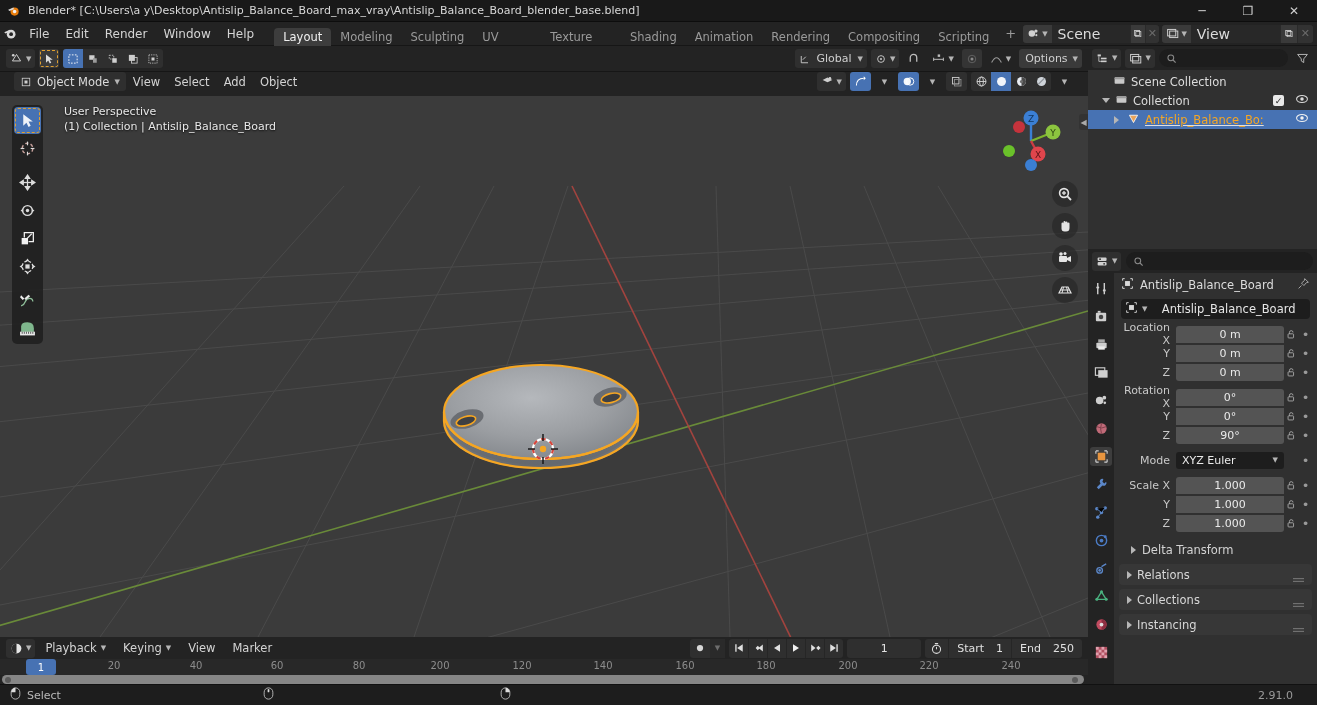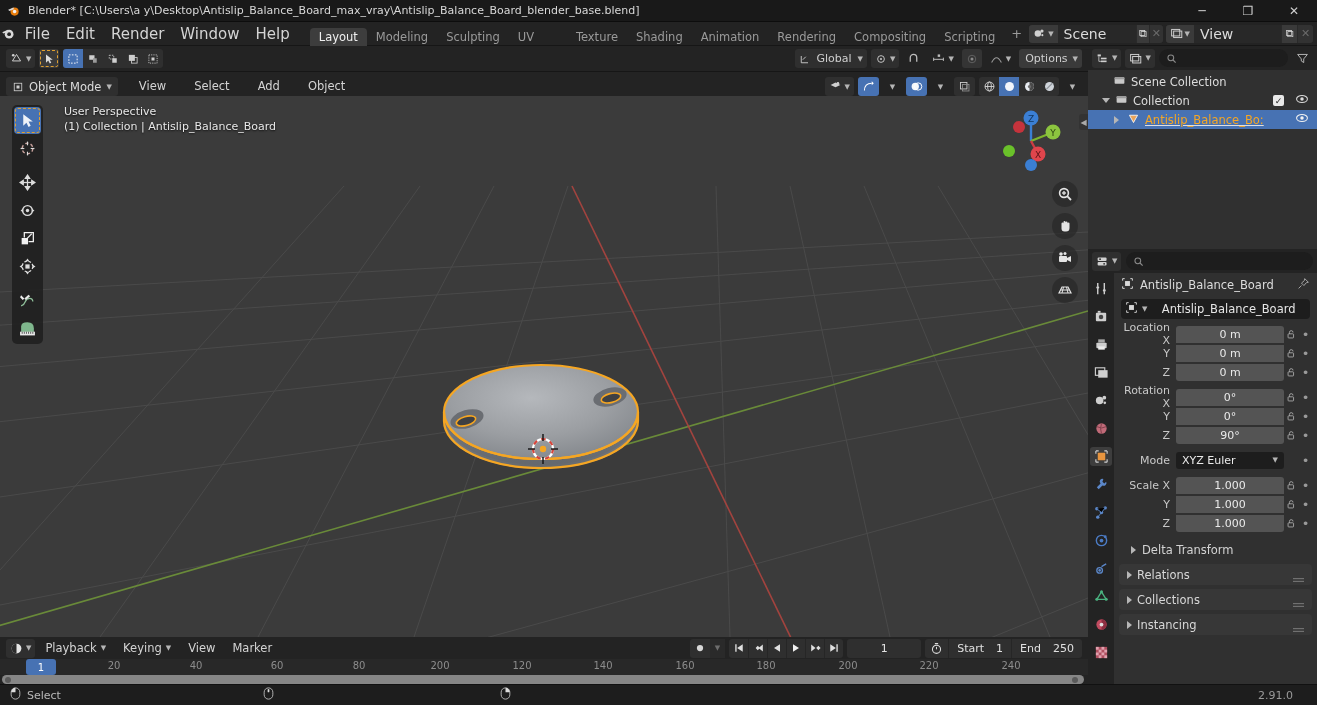--- a/index.html
+++ b/index.html
@@ -20,41 +20,41 @@
   .titlebar .blender-logo { width:14px;height:14px;margin:0 7px 0 7px; flex:none;}
   .titlebar .title-text { font-size:11px; color:#d8d8d8; white-space:nowrap; }
   .win-controls { position:absolute; right:0; top:0; height:22px; display:flex; }
   .win-btn { width:46px;height:22px;display:flex;align-items:center;justify-content:center;
              color:#cfcfcf; font-size:12px; cursor:default;}
 
   
   .topbar { height:24px; background:#232323; display:flex; align-items:center; position:relative;
             border-bottom:1px solid #161616;}
   .tb-logo { width:22px;height:24px;display:flex;align-items:center;justify-content:center;}
-  .menu-item { padding:0 8px; height:24px; line-height:24px; font-size:15px; color:#d4d4d4; cursor:default;}
+  .menu-item { padding:0 8px; height:24px; line-height:24px; font-size:12px; color:#d4d4d4; cursor:default;}
   .ws-tabs { display:flex; align-items:flex-end; height:24px; margin-left:12px;}
   .ws-tab { padding:0 9px; height:18px; line-height:18px; font-size:11.5px; color:#9a9a9a;
             border-radius:4px 4px 0 0; cursor:default; }
   .ws-tab.active { background:#3d3d3d; color:#f0f0f0; }
   .ws-plus { color:#9a9a9a; padding:0 7px; font-size:13px; line-height:24px;}
   .topbar-right { margin-left:auto; display:flex; align-items:center; padding-right:4px; gap:3px;}
   .field-grp { display:flex; align-items:center; height:18px; background:#282828; border-radius:3px; overflow:hidden; }
   .field-grp .icoblk { display:flex;align-items:center;gap:2px; background:#3a3a3a; height:18px; padding:0 4px; }
   .field-grp .nameblk { padding:0 10px 0 6px; height:18px; line-height:18px; font-size:14px; color:#dcdcdc;
                         background:#282828; min-width:78px; }
   .field-grp .btnblk { width:17px;height:18px;background:#3a3a3a;display:flex;align-items:center;justify-content:center;
                        border-left:1px solid #2a2a2a;}
   .field-grp .btnblk.dim { color:#6a6a6a; background:#323232;}
   .caret { font-size:7px; color:#b5b5b5; }
 
   
   .vp-header { position:absolute; left:0; top:46px; width:1088px; height:26px; background:#232323;
                display:flex; align-items:center; padding:0 6px; gap:4px; border-bottom:1px solid #161616;}
   .vp-header2 { position:absolute; left:0; top:72px; width:1088px; height:24px; background:#232323;
-               display:flex; align-items:flex-end; padding:0 6px; gap:14px;}
+               display:flex; align-items:flex-start; padding:0 14px; gap:0;}
   .hbtn { height:19px; min-width:19px; background:#2f2f2f; border-radius:3px; display:flex;
           align-items:center; justify-content:center; gap:3px; padding:0 4px; color:#cfcfcf; cursor:default;}
   .hbtn.on { background:#4772b3; }
   .hbtn.flat { background:transparent; }
   .seg { display:flex; background:#2f2f2f; border-radius:3px; overflow:hidden; }
   .seg > div { width:20px;height:19px;display:flex;align-items:center;justify-content:center; cursor:default;}
   .seg > div.active { background:#4772b3; }
   .menu2 { padding:0 7px; height:20px; line-height:20px; font-size:11.5px; color:#d4d4d4; cursor:default; border-radius:3px;}
   .modeselect { display:flex;align-items:center;gap:5px; height:19px; background:#2f2f2f; border-radius:3px;
                 padding:0 6px; font-size:11.5px; color:#dcdcdc; cursor:default;}

